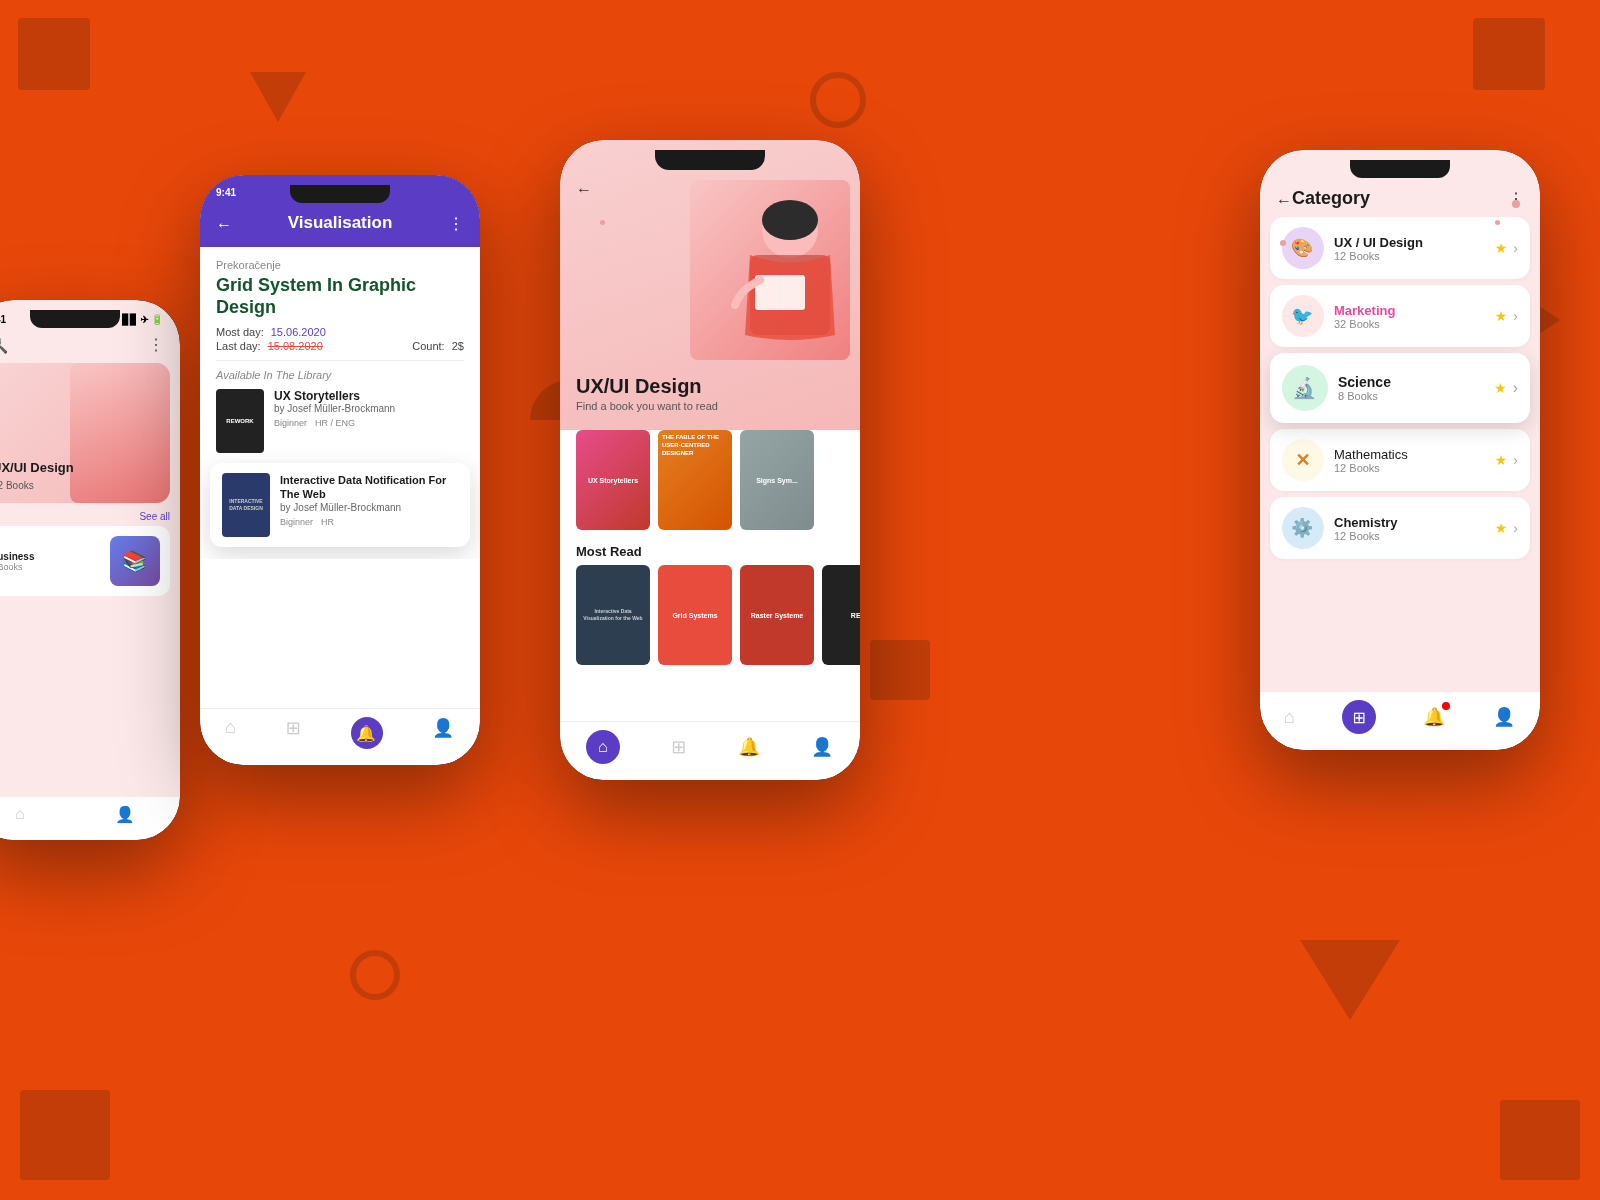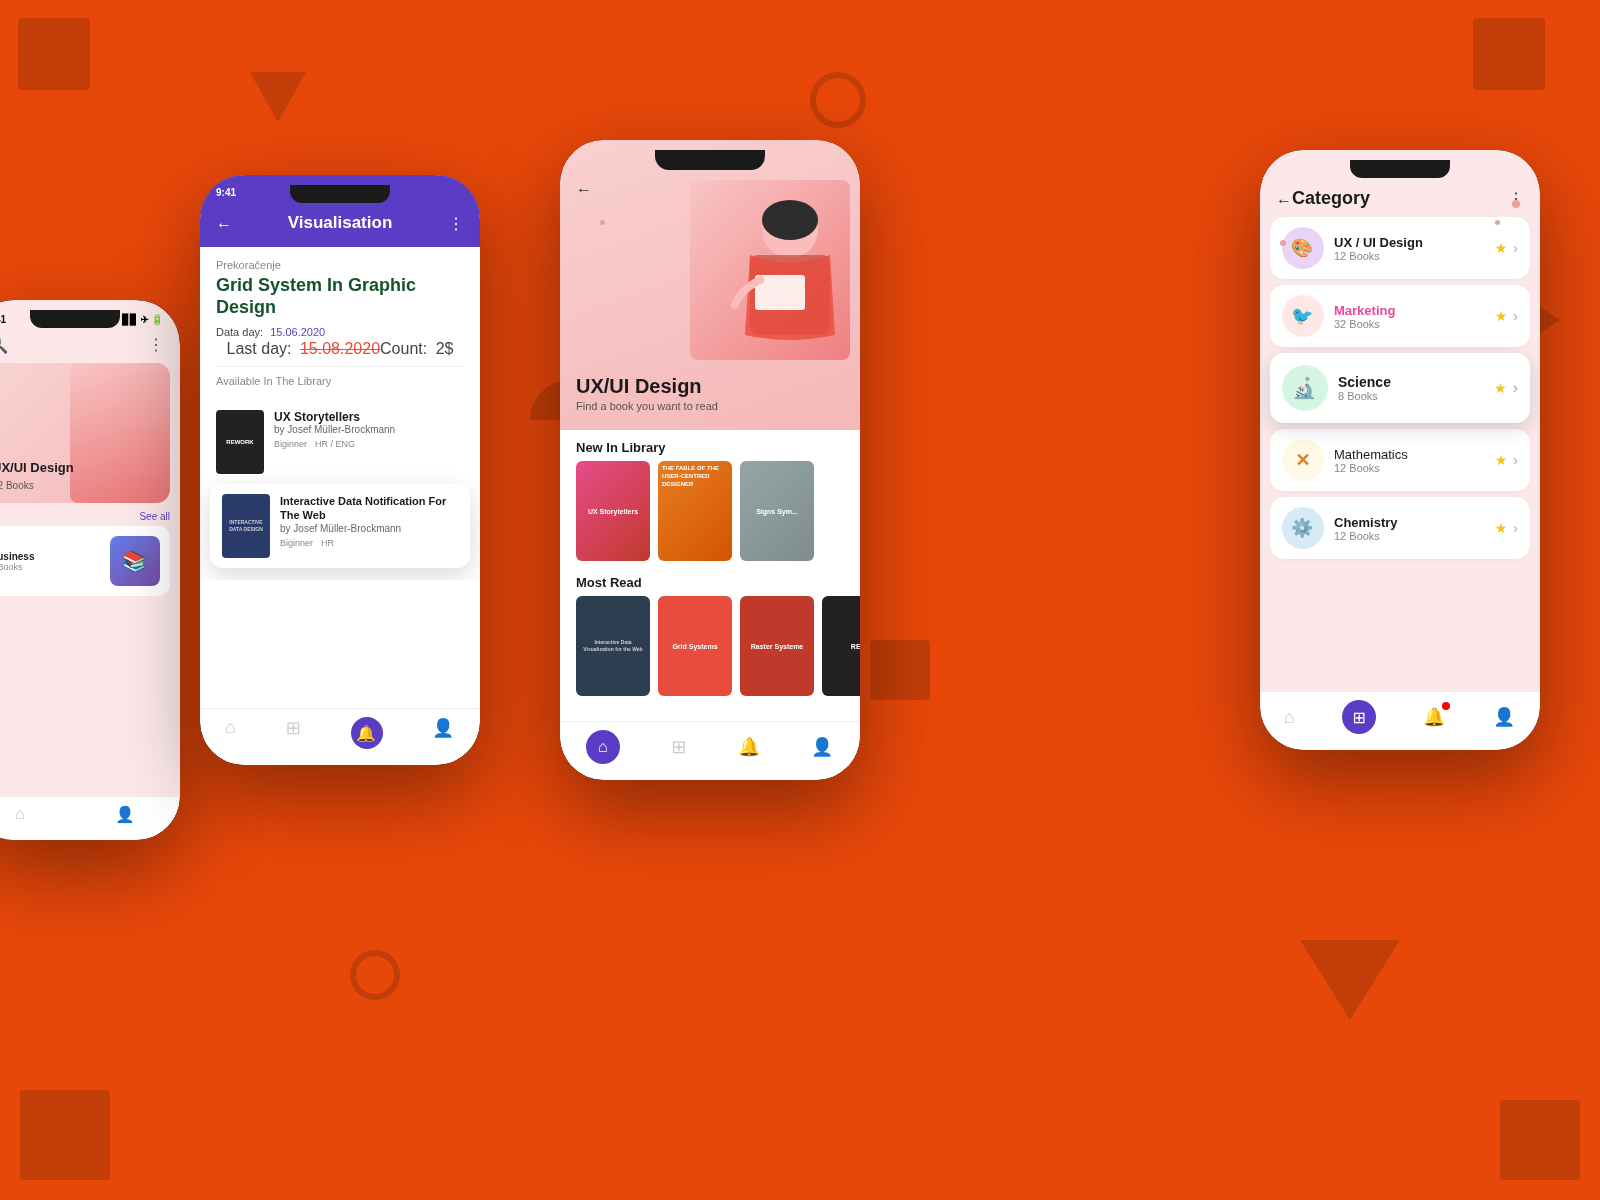--- a/index.html
+++ b/index.html
@@ -139,35 +139,35 @@
     </div>
 
     <div style="position:absolute;top:12px;left:16px;font-size:10px;font-weight:600;color:#fff;">
       <span>9:41</span>
     </div>
 
     <div style="padding:12px 16px;overflow-y:hidden;">
       <div style="font-size:11px;color:#888;margin-bottom:4px;">Prekoračenje</div>
       <div style="font-size:18px;font-weight:700;color:#14532d;margin-bottom:8px;line-height:1.2;">Grid System In Graphic Design</div>
       <div style="font-size:11px;color:#444;margin-bottom:2px;">
-        <span>Data day:</span>
+        <span>Most day:</span>
         <span style="color:#5B3CC4;margin-left:4px;">15.06.2020</span>
       </div>
-      <div style="display:flex;justify-content:center;font-size:16px;color:#444;margin-bottom:4px;">
+      <div style="display:flex;justify-content:space-between;font-size:11px;color:#444;margin-bottom:4px;">
         <div>
           <span>Last day:</span>
           <span style="color:#e74c3c;margin-left:4px;text-decoration:line-through;">15.08.2020</span>
         </div>
         <div>
           <span>Count:</span>
           <span style="margin-left:4px;">2$</span>
         </div>
       </div>
       <div style="height:1px;background:#eee;margin:8px 0;"></div>
-      <div style="font-size:11px;color:#888;margin-bottom:23px;">Available In The Library</div>
+      <div style="font-size:11px;color:#888;margin-bottom:8px;font-style:italic;">Available In The Library</div>
 
       <div style="display:flex;gap:10px;margin-bottom:10px;">
         <div style="width:48px;height:64px;background:#222;border-radius:4px;flex-shrink:0;display:flex;flex-direction:column;align-items:center;justify-content:center;">
           <span style="color:#fff;font-size:6px;font-weight:700;text-align:center;padding:2px;">REWORK</span>
         </div>
         <div>
           <div style="font-size:12px;font-weight:600;color:#1a1a1a;">UX Storytellers</div>
           <div style="font-size:10px;color:#666;margin-bottom:4px;">by Josef Müller-Brockmann</div>
           <div style="display:flex;gap:8px;font-size:9px;color:#888;">
             <span>Biginner</span>
@@ -236,21 +236,20 @@
         </svg>
       </div>
 
       <div style="position:absolute;bottom:18px;left:16px;">
         <div style="font-size:20px;font-weight:800;color:#1a1a1a;">UX/UI Design</div>
         <div style="font-size:11px;color:#555;margin-top:2px;">Find a book you want to read</div>
       </div>
     </div>
 
     <div style="background:#fff;padding-bottom:60px;">
-      <div style="font-size:13px;font-weight:600;color:#1a1a1a;padding:10px 16px 6px;">New In Library</div>
       <div style="display:flex;gap:8px;padding:0 16px 10px;overflow:hidden;">
         <div style="width:74px;height:100px;border-radius:6px;background:linear-gradient(135deg,#e74c8b,#c0392b);flex-shrink:0;display:flex;align-items:center;justify-content:center;">
           <span style="color:#fff;font-size:7px;font-weight:700;text-align:center;padding:4px;">UX Storytellers</span>
         </div>
         <div style="width:74px;height:100px;border-radius:6px;flex-shrink:0;overflow:hidden;background:linear-gradient(135deg,#e67e22,#d35400);">
           <div style="padding:4px;color:#fff;font-size:6px;font-weight:700;line-height:1.3;">THE FABLE OF THE USER-CENTRED DESIGNER</div>
         </div>
         <div style="width:74px;height:100px;border-radius:6px;flex-shrink:0;background:linear-gradient(135deg,#95a5a6,#7f8c8d);display:flex;align-items:center;justify-content:center;">
           <span style="color:#fff;font-size:7px;font-weight:700;text-align:center;padding:4px;">Signs Sym...</span>
         </div>

